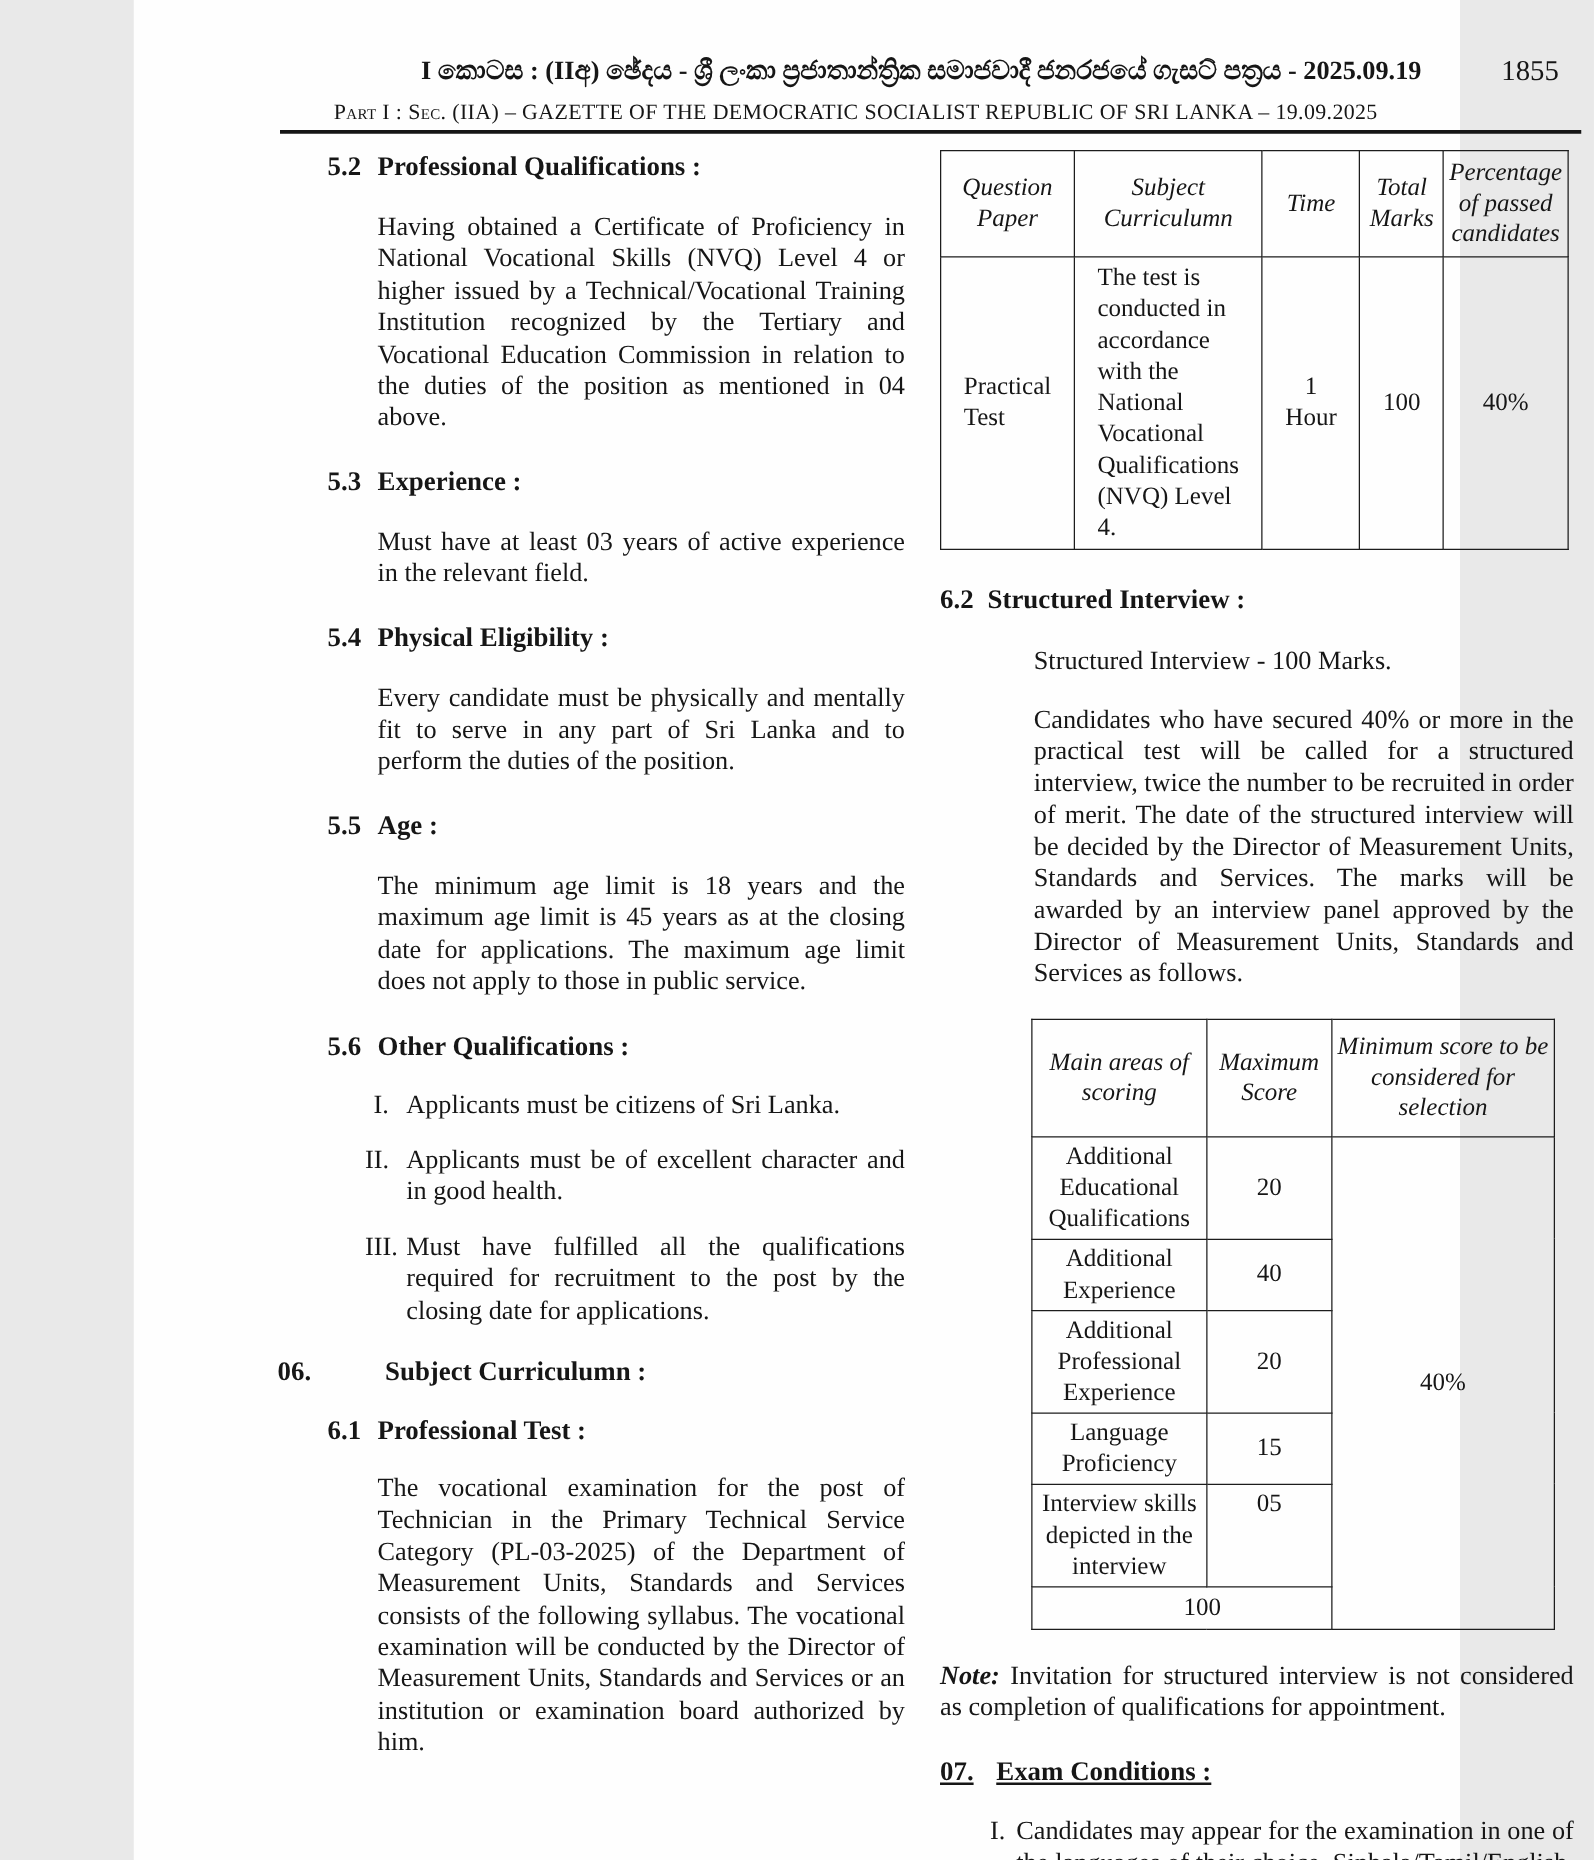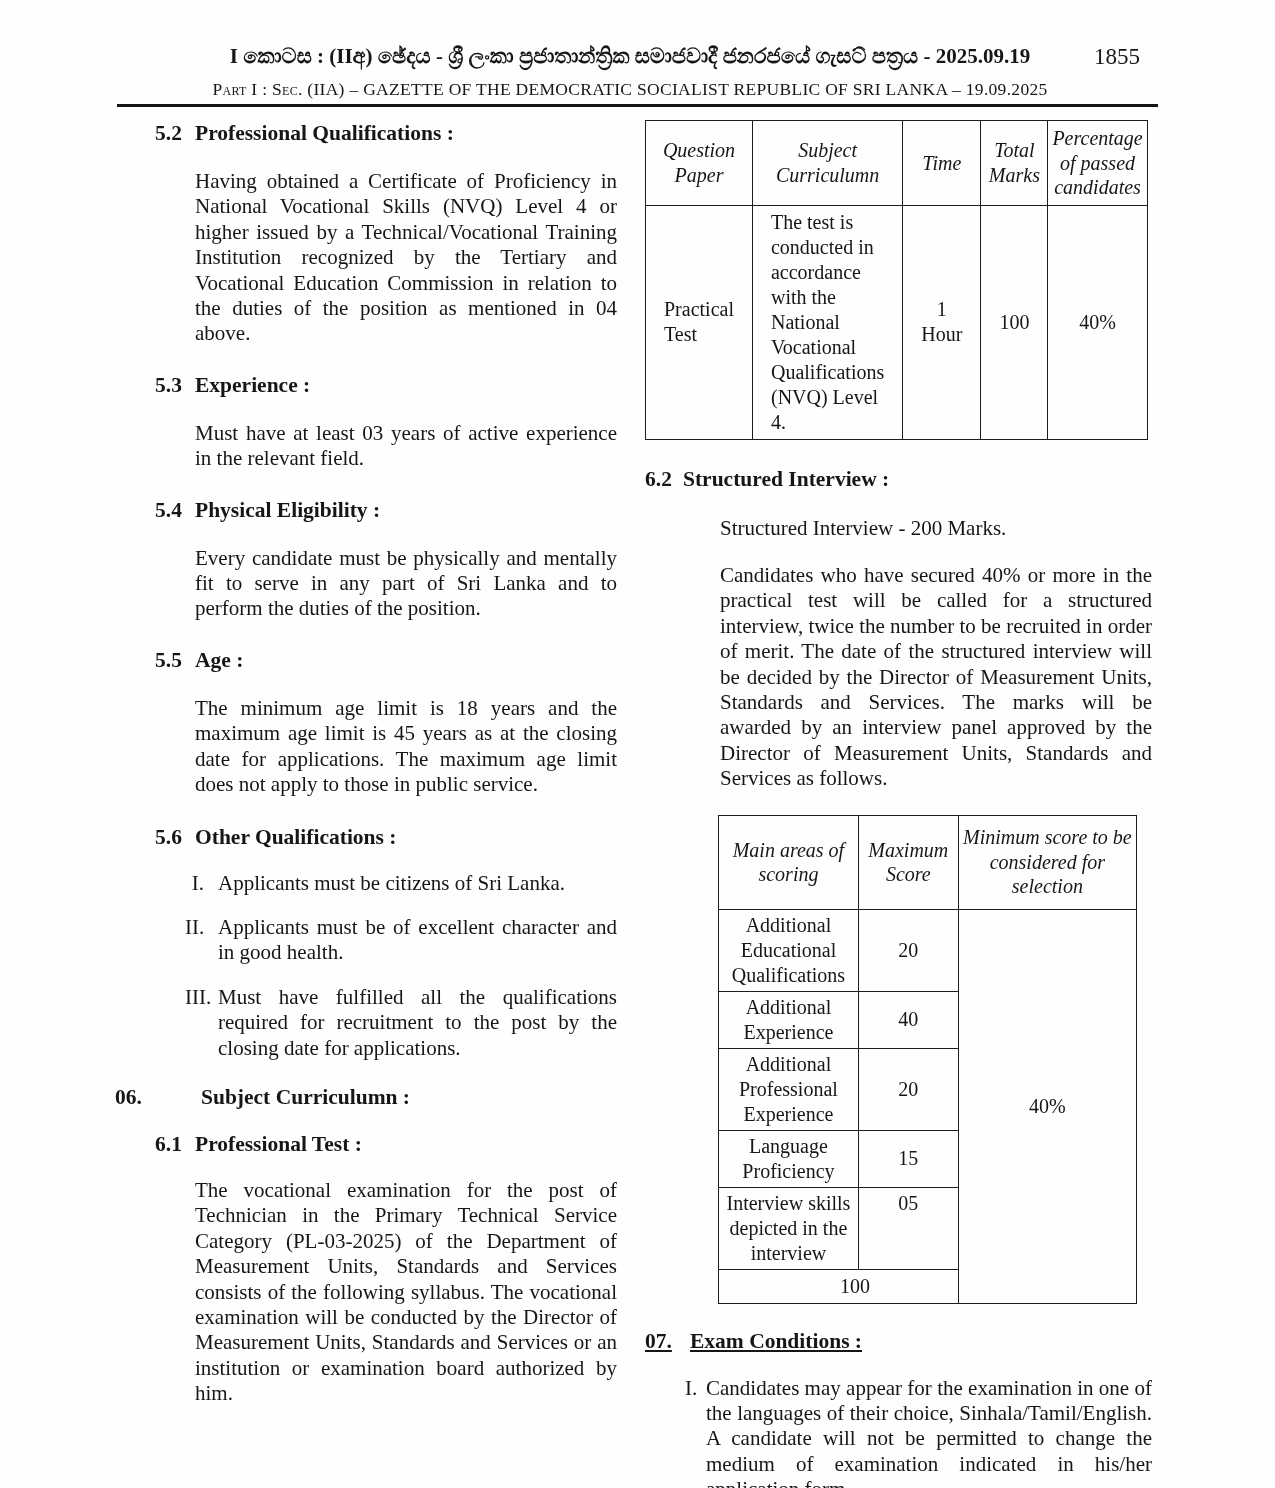--- a/index.html
+++ b/index.html
@@ -1,29 +1,29 @@
 <!DOCTYPE html>
 <html><head>
 <meta charset="utf-8">
 <style>
   * { margin:0; padding:0; box-sizing:border-box; }
   html,body { background:#e9e9e9; }
   .page {
-    position:relative; width:1275px; height:1488px; margin:0 auto;
+    position:relative; width:1061px; height:1488px; margin:0 auto;
     background:#fefefe; color:#161616;
     font-family:"Liberation Serif","DejaVu Serif",serif;
   }
   
   .hdr-sinhala {
     position:absolute; top:44px; left:160px; width:940px;
     text-align:center; font-size:21px; font-weight:bold; white-space:nowrap;
   }
   .hdr-english {
     position:absolute; top:79px; left:160px; width:940px;
-    text-align:center; font-size:17.5px; font-variant:small-caps; letter-spacing:0.3px;
+    text-align:left; font-size:17.5px; font-variant:small-caps; letter-spacing:0.3px;
   }
   .page-number { position:absolute; top:44px; left:1094px; font-size:23px; }
   .hdr-rule { position:absolute; top:104px; left:117px; width:1041px; height:3px; background:#151515; }
   
   .col { position:absolute; top:120px; font-size:21px; line-height:25.4px; }
   .col-left  { left:115px; width:502px; }
   .col-right { left:645px; width:507px; }
   
   .h2 { display:flex; font-weight:bold; font-size:21.5px; line-height:26px; }
   .h2 .hnum { flex:none; }
@@ -160,21 +160,21 @@
           <td class="c-center">100</td>
           <td class="c-center">40%</td>
         </tr>
       </tbody>
     </table>
 
     <div class="h2" style="margin-bottom:24px;">
       <span class="hnum" style="width:38px;">6.2</span>
       <span>Structured Interview :</span>
     </div>
-    <p class="para-r" style="margin-bottom:22px;">Structured Interview - 200 Marks.</p>
+    <p class="para-r" style="margin-bottom:22px;">Structured Interview - 100 Marks.</p>
     <p class="para-r" style="margin-bottom:23px;">Candidates who have secured 40% or more in the practical test will be called for a structured interview, twice the number to be recruited in order of merit. The date of the structured interview will be decided by the Director of Measurement Units, Standards and Services. The marks will be awarded by an interview panel approved by the Director of Measurement Units, Standards and Services as follows.</p>
 
     <table class="t2">
       <colgroup>
         <col style="width:140px">
           <col style="width:100px">
           <col style="width:179px">
       </colgroup>
       <thead>
         <tr>
@@ -204,20 +204,21 @@
         <tr class="r5">
           <td>Interview skills depicted in the interview</td>
           <td class="score-top">05</td>
         </tr>
         <tr>
           <td class="total-cell" colspan="2">100</td>
         </tr>
       </tbody>
     </table>
 
+    <p class="note"><span class="note-label">Note:</span><span> Invitation for structured interview is not considered as completion of qualifications for appointment.</span></p>
 
     <div class="h2 lv1" style="margin-bottom:22px;text-decoration:underline;">
       <span class="hnum">07.</span>
       <span>Exam Conditions :</span>
     </div>
 
     <div class="rlist-r">
       <div class="ritem">
         <span class="rnum">I.</span>
         <span class="rtext">Candidates may appear for the examination in one of the languages of their choice, Sinhala/Tamil/English. A candidate will not be permitted to change the medium of examination indicated in his/her application form.</span>

